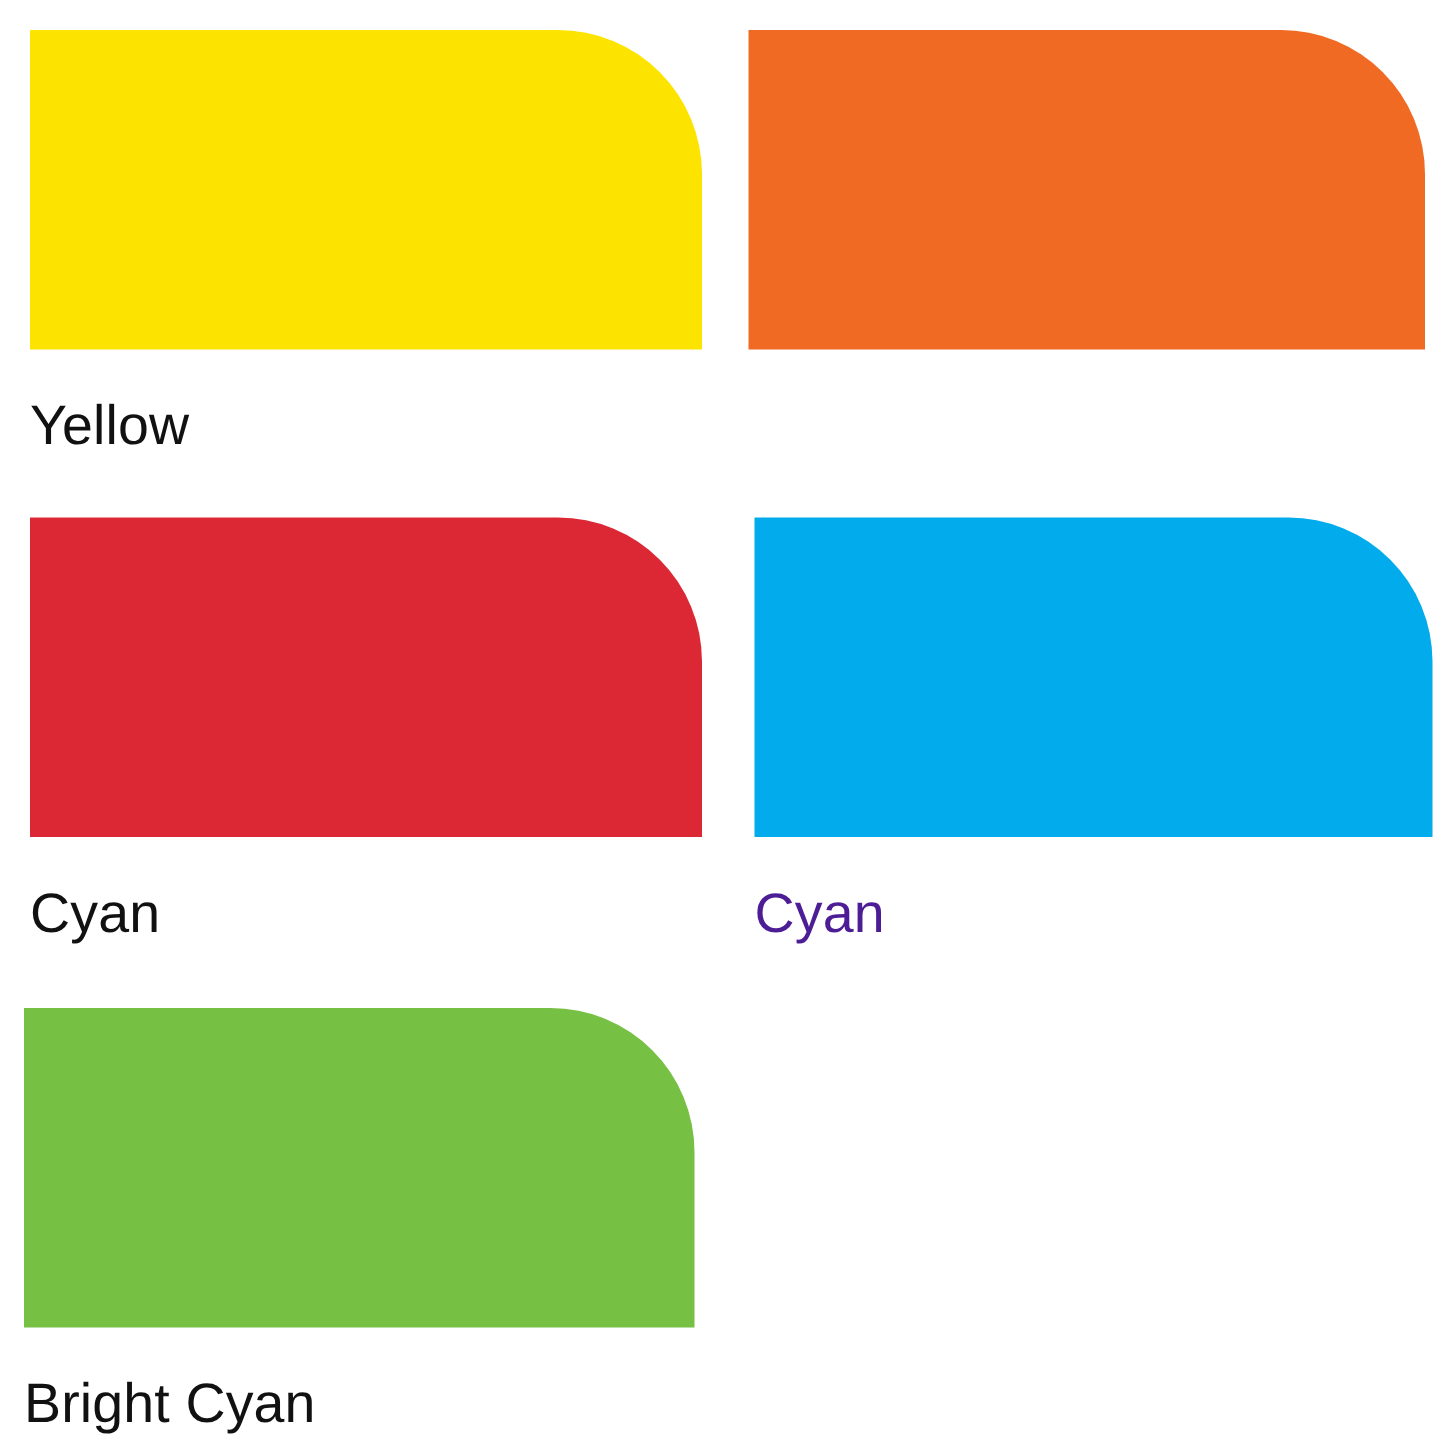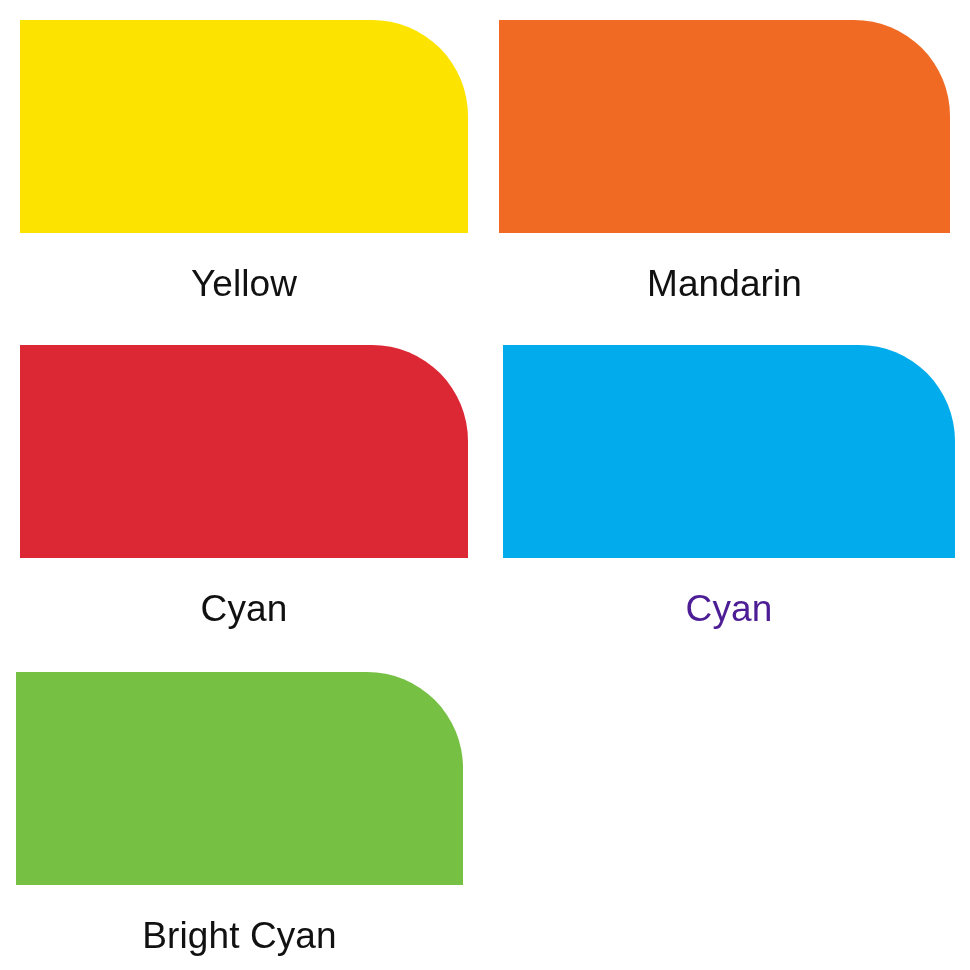--- a/index.html
+++ b/index.html
@@ -59,21 +59,20 @@
     border-top-right-radius: 96px;
     border-top-left-radius: 0;
     border-bottom-right-radius: 0;
     border-bottom-left-radius: 0;
     display: block;
   }
 
   .swatch-label {
     display: block;
     width: 100%;
-    text-align: center;
     font-family: "Liberation Sans", sans-serif;
     font-size: 37px;
     font-weight: 400;
     color: #111111;
     letter-spacing: 0.1px;
     line-height: 1;
     margin-top: 32px;
     white-space: nowrap;
   }
 </style>
@@ -84,21 +83,20 @@
 
   <div class="swatch-grid">
 
     <div class="swatch-cell col-left row-1">
       <div class="swatch-chip" style="background-color: rgb(253, 228, 0);"></div>
       <span class="swatch-label" style="color: rgb(17, 17, 17);">Yellow</span>
     </div>
 
     <div class="swatch-cell col-right row-1">
       <div class="swatch-chip" style="background-color: rgb(240, 106, 35);"></div>
-      <span class="swatch-label" style="color: rgb(17, 17, 17);">Mandarin</span>
     </div>
 
     <div class="swatch-cell col-left row-2">
       <div class="swatch-chip" style="background-color: rgb(220, 40, 53);"></div>
       <span class="swatch-label" style="color: rgb(17, 17, 17);">Cyan</span>
     </div>
 
 
     <div class="swatch-cell col-left row-3">
       <div class="swatch-chip" style="background-color: rgb(2, 172, 236);"></div>

